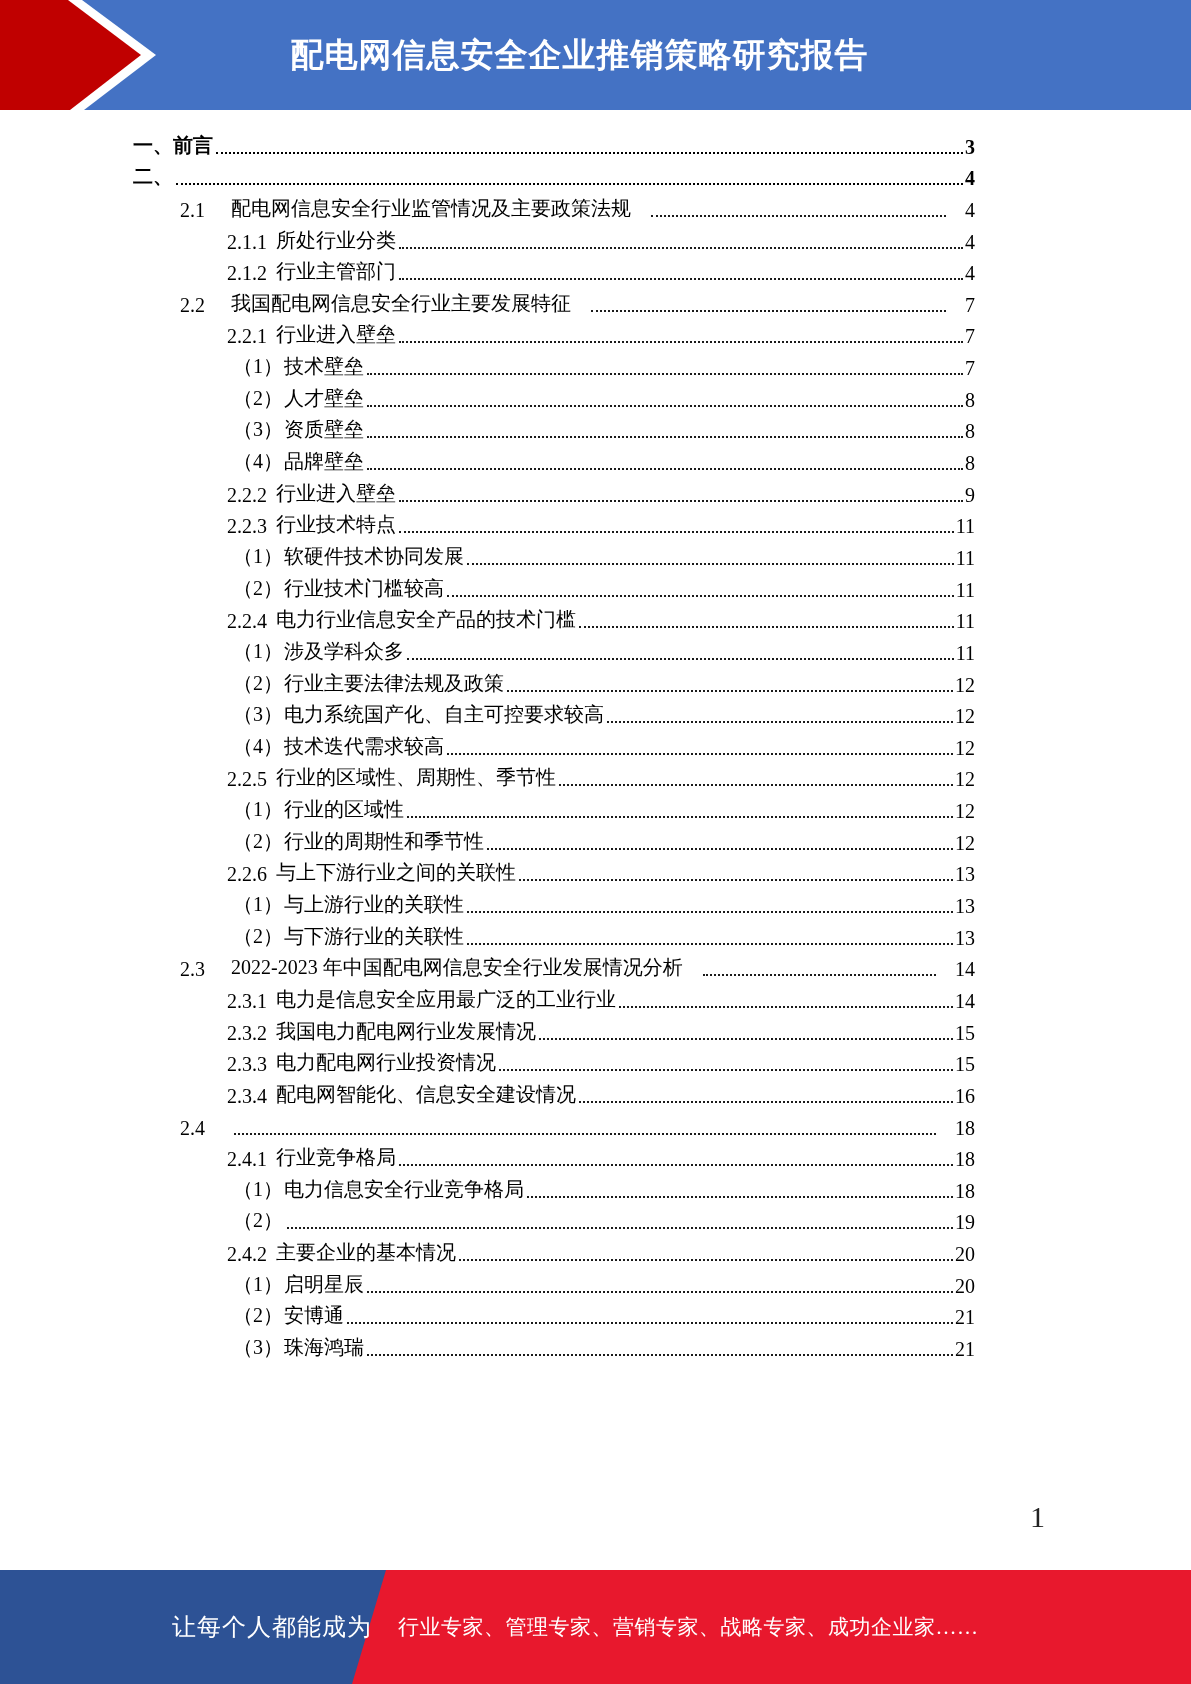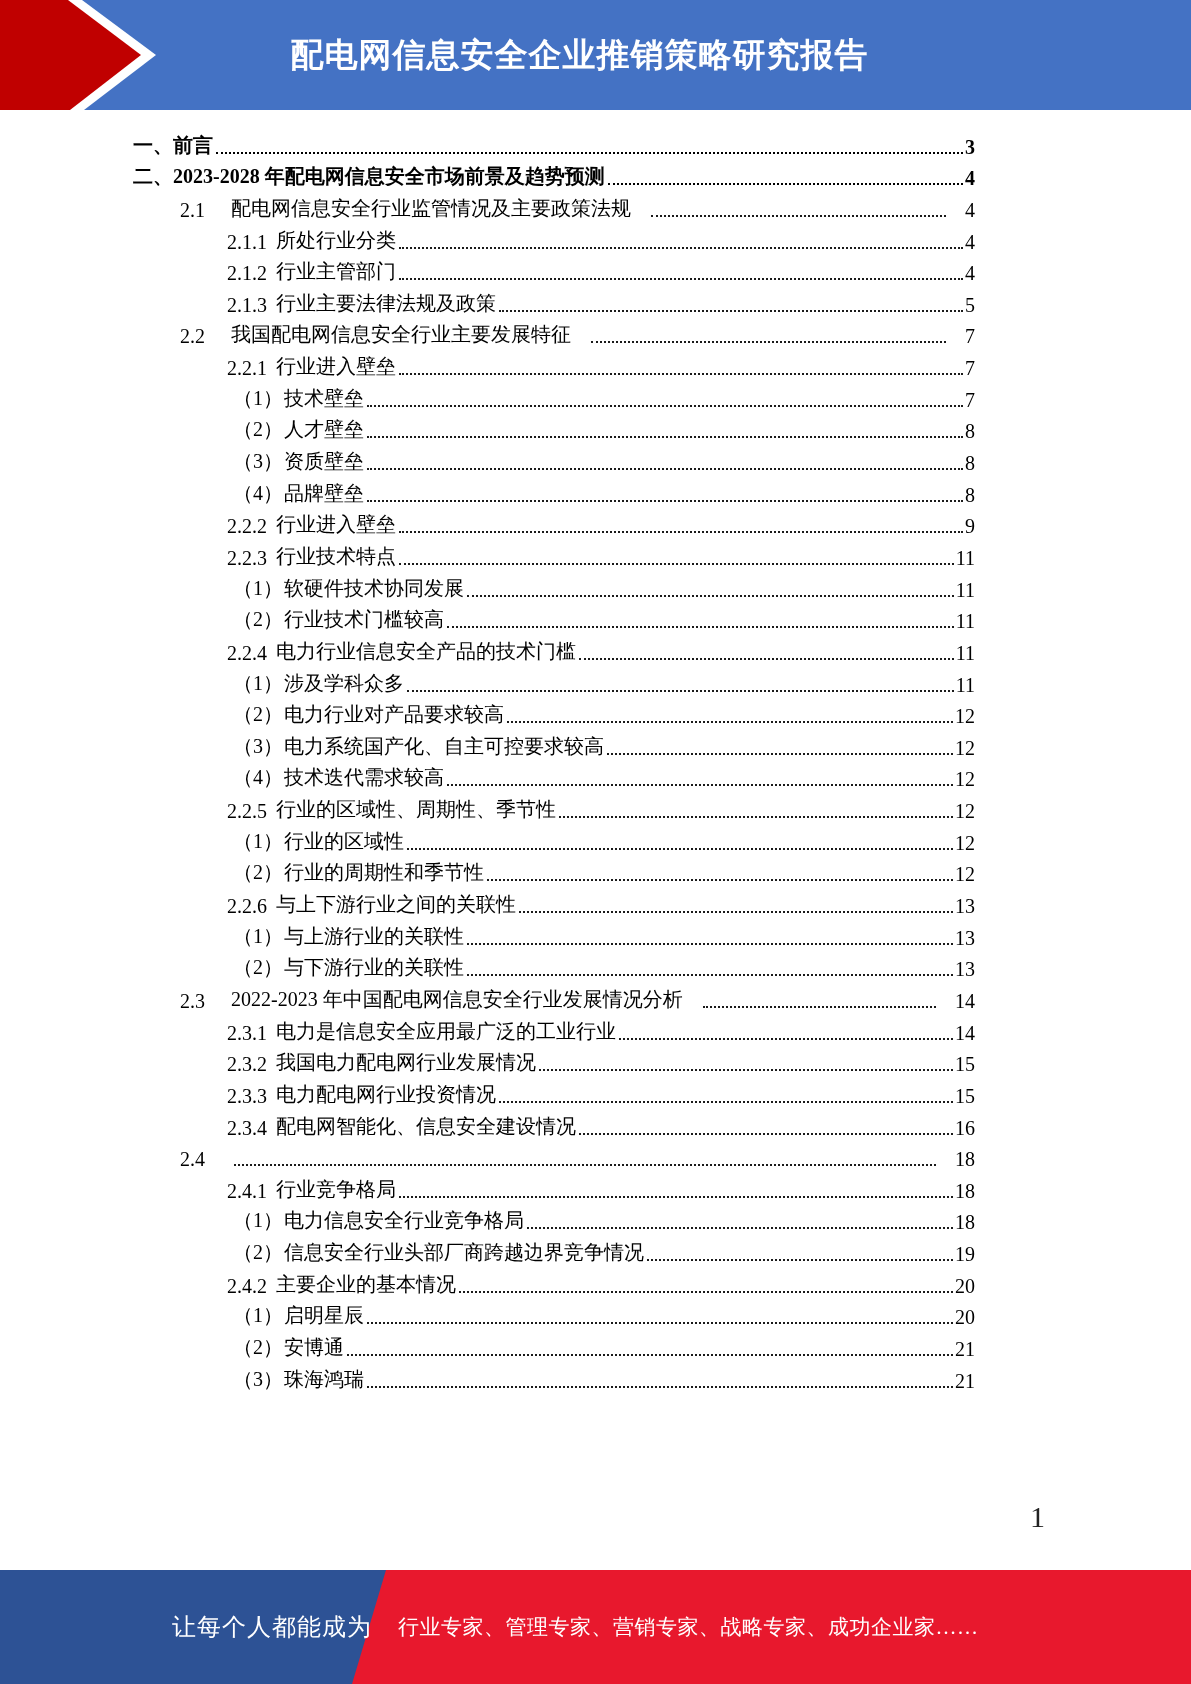--- a/index.html
+++ b/index.html
@@ -96,21 +96,20 @@
 
 <div class="toc" id="toc-list">
     <div class="toc-row lvl1 bold">
       <span class="toc-num">一、</span>
       <span class="toc-text">前言</span>
       <span class="toc-dots"></span>
       <span class="toc-page">3</span>
     </div>
     <div class="toc-row lvl1 bold">
       <span class="toc-num">二、</span>
-      <span class="toc-text">2023-2028 年配电网信息安全市场前景及趋势预测</span>
       <span class="toc-dots"></span>
       <span class="toc-page">4</span>
     </div>
     <div class="toc-row lvl2">
       <span class="toc-num">2.1</span>
       <span class="toc-text">配电网信息安全行业监管情况及主要政策法规</span>
       <span class="toc-dots"></span>
       <span class="toc-page">4</span>
     </div>
     <div class="toc-row lvl3">
@@ -118,26 +117,20 @@
       <span class="toc-text">所处行业分类</span>
       <span class="toc-dots"></span>
       <span class="toc-page">4</span>
     </div>
     <div class="toc-row lvl3">
       <span class="toc-num">2.1.2</span>
       <span class="toc-text">行业主管部门</span>
       <span class="toc-dots"></span>
       <span class="toc-page">4</span>
     </div>
-    <div class="toc-row lvl3">
-      <span class="toc-num">2.1.3</span>
-      <span class="toc-text">行业主要法律法规及政策</span>
-      <span class="toc-dots"></span>
-      <span class="toc-page">5</span>
-    </div>
     <div class="toc-row lvl2">
       <span class="toc-num">2.2</span>
       <span class="toc-text">我国配电网信息安全行业主要发展特征</span>
       <span class="toc-dots"></span>
       <span class="toc-page">7</span>
     </div>
     <div class="toc-row lvl3">
       <span class="toc-num">2.2.1</span>
       <span class="toc-text">行业进入壁垒</span>
       <span class="toc-dots"></span>
@@ -198,21 +191,21 @@
       <span class="toc-page">11</span>
     </div>
     <div class="toc-row lvl4">
       <span class="toc-num">（1）</span>
       <span class="toc-text">涉及学科众多</span>
       <span class="toc-dots"></span>
       <span class="toc-page">11</span>
     </div>
     <div class="toc-row lvl4">
       <span class="toc-num">（2）</span>
-      <span class="toc-text">电力行业对产品要求较高</span>
+      <span class="toc-text">行业主要法律法规及政策</span>
       <span class="toc-dots"></span>
       <span class="toc-page">12</span>
     </div>
     <div class="toc-row lvl4">
       <span class="toc-num">（3）</span>
       <span class="toc-text">电力系统国产化、自主可控要求较高</span>
       <span class="toc-dots"></span>
       <span class="toc-page">12</span>
     </div>
     <div class="toc-row lvl4">
@@ -299,21 +292,20 @@
       <span class="toc-page">18</span>
     </div>
     <div class="toc-row lvl4">
       <span class="toc-num">（1）</span>
       <span class="toc-text">电力信息安全行业竞争格局</span>
       <span class="toc-dots"></span>
       <span class="toc-page">18</span>
     </div>
     <div class="toc-row lvl4">
       <span class="toc-num">（2）</span>
-      <span class="toc-text">信息安全行业头部厂商跨越边界竞争情况</span>
       <span class="toc-dots"></span>
       <span class="toc-page">19</span>
     </div>
     <div class="toc-row lvl3">
       <span class="toc-num">2.4.2</span>
       <span class="toc-text">主要企业的基本情况</span>
       <span class="toc-dots"></span>
       <span class="toc-page">20</span>
     </div>
     <div class="toc-row lvl4">

